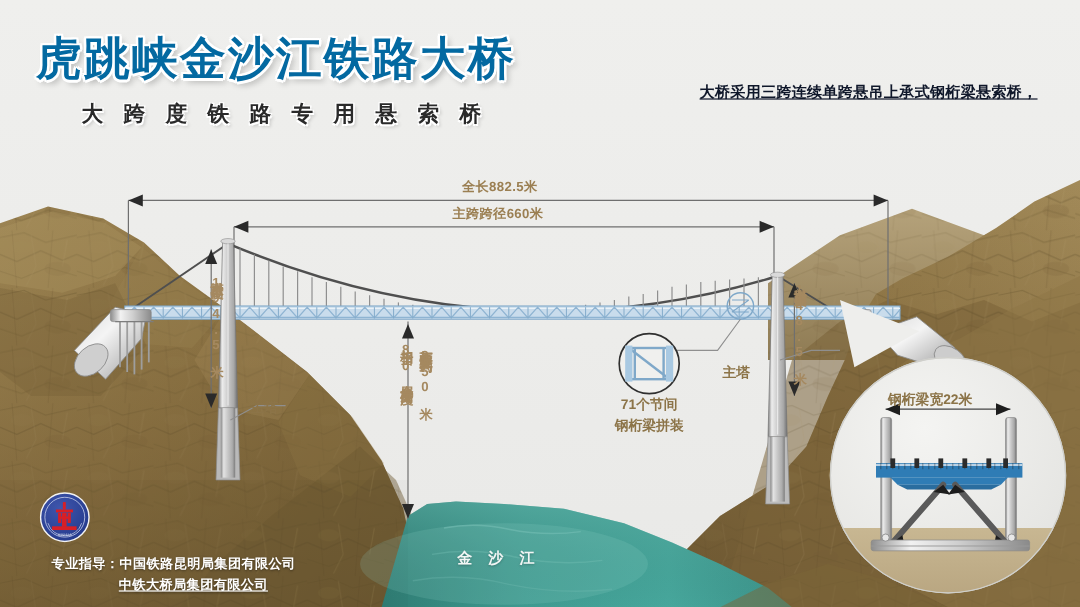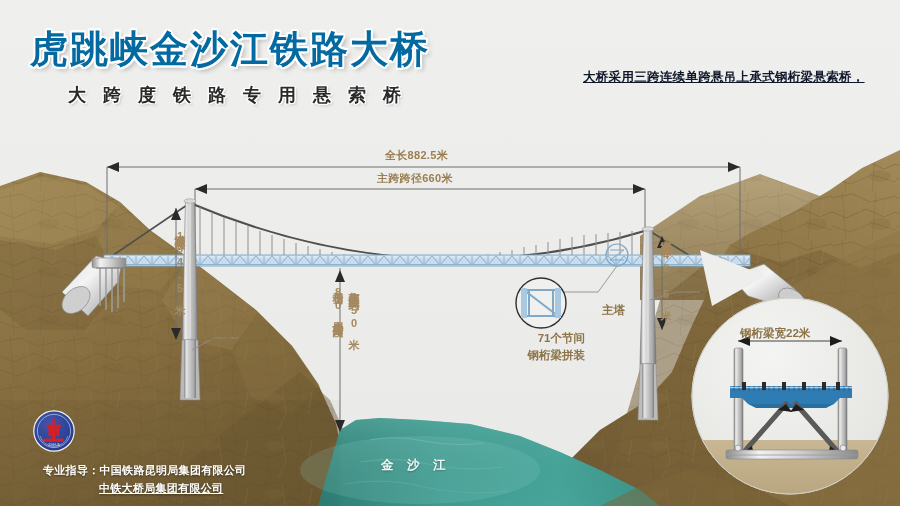--- a/index.html
+++ b/index.html
@@ -54,21 +54,21 @@
   }
   .labeltext{
     color:#8c7448;font-size:11.5px;font-weight:bold;white-space:nowrap;
   }
   .rivertext{
     color:#f2f6f5;font-size:12.5px;font-weight:bold;letter-spacing:5px;
     white-space:nowrap;text-shadow:0 1px 2px rgba(0,0,0,.25);margin-left:40px;
   }
   .callout{
     color:#8c7448;font-size:11.5px;font-weight:bold;white-space:nowrap;
-    text-align:right;line-height:1.5;
+    text-align:center;line-height:1.5;
   }
 
   
   #logo{left:33px;top:410px;width:42px;height:42px;}
   #org{left:84px;top:413px;}
   #org div{
     font-size:13.5px;font-weight:bold;color:#fff;line-height:1.65;
     letter-spacing:.8px;text-shadow:0 1px 2px rgba(0,0,0,.45);
     white-space:nowrap;
   }

